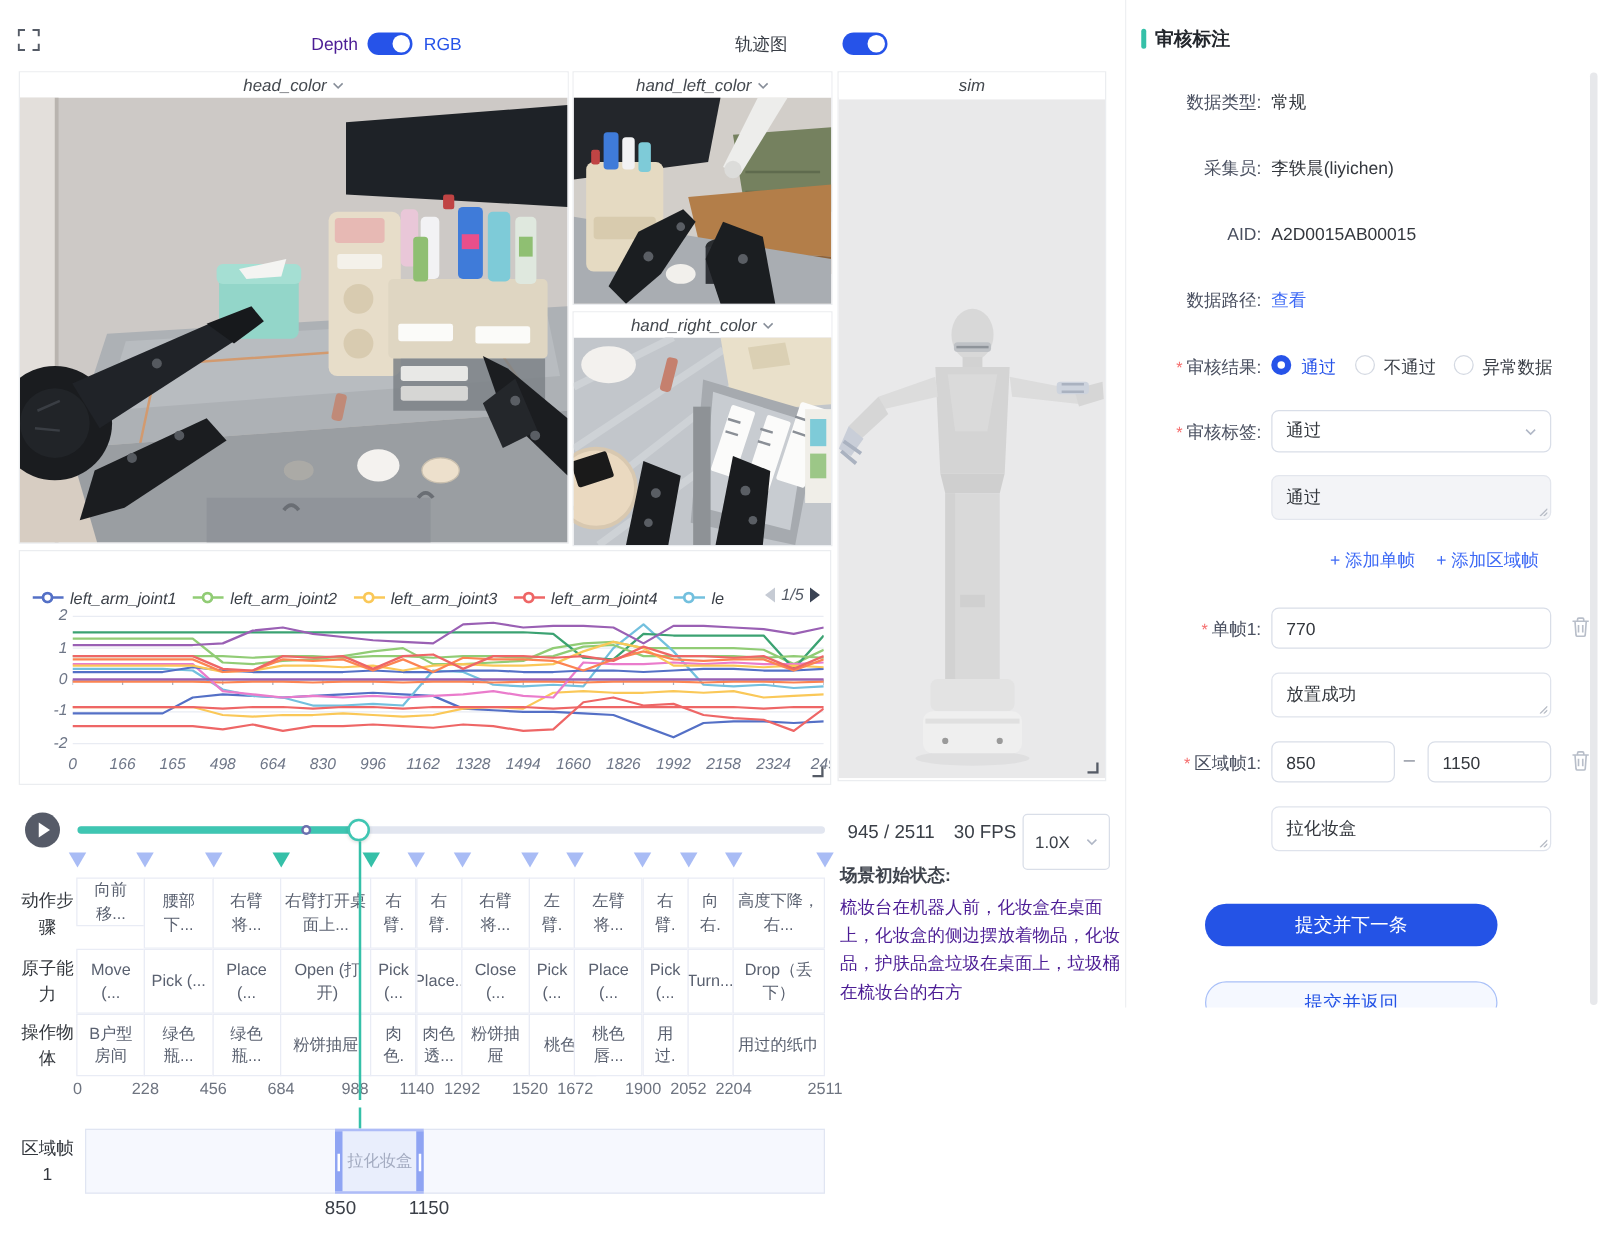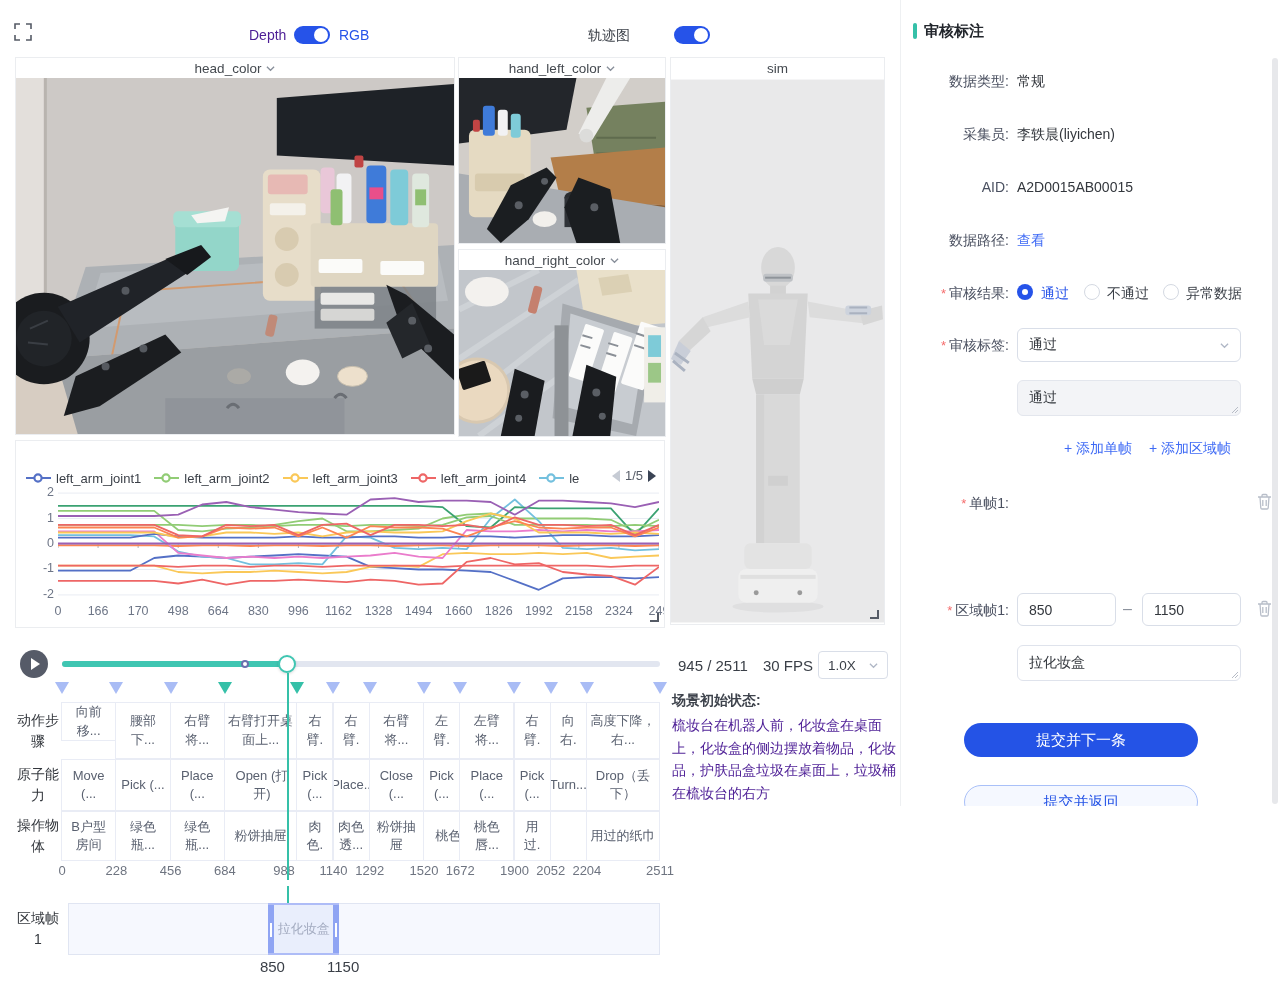--- a/index.html
+++ b/index.html
@@ -1,19 +1,19 @@
 <!DOCTYPE html>
 <html><head>
 <meta charset="utf-8">
 <style>
   * { margin:0; padding:0; box-sizing:border-box; }
   html,body { background:#fff; }
   body { width:1280px; height:987px; font-family:"Liberation Sans","DejaVu Sans",sans-serif; color:#3a3f47; position:relative; overflow:hidden; }
   .abs { position:absolute; }
-  .panel { border:1px solid #ebedf0; background:#fff; }
+  .panel { border:1px solid #ebedf0; background:#fff;font-style:italic; }
   .cam-title { height:20px; display:flex; align-items:center; justify-content:center; gap:5px; font-size:13.5px; color:#44494f; background:#fff; }
   .chev { width:9px; height:9px; display:inline-block; }
   .toggle { width:36px; height:18px; border-radius:9px; background:#2653e9; position:relative; display:inline-block; }
   .toggle .knob { position:absolute; top:2px; right:2px; width:14px; height:14px; border-radius:50%; background:#fff; }
   .leg-item { display:inline-flex; align-items:center; gap:5px; margin-right:13px; cursor:pointer; }
   .leg-lab { font-size:13px; color:#3a3f47; }
   .tri { position:absolute; width:0; height:0; border-left:7px solid transparent; border-right:7px solid transparent; border-top:12px solid #a9bcf5; }
   .tri.teal { border-top-color:#35c0a8; }
   .tcell { position:absolute; background:#fff; border:1px solid #e9ecf5; margin-left:-1px; display:flex; align-items:center; justify-content:center; text-align:center; font-size:13px; color:#5a6170; line-height:1.4; padding:2px 3px; overflow:hidden; }
   .tlabel { position:absolute; left:15px; width:46px; display:flex; align-items:center; justify-content:center; text-align:center; font-size:14px; color:#33373d; line-height:1.5; }
@@ -305,21 +305,21 @@
   <svg class="abs" style="right:5px;bottom:5px" width="10" height="10">
       <path d="M1 9 H9 V1" fill="none" stroke="#555b66" stroke-width="2"></path>
     </svg>
 <div class="ylab" style="left:8px;top:44.09090909090909px;position:absolute">2</div>
     <div class="ylab" style="left:8px;top:69.54545454545455px;position:absolute">1</div>
     <div class="ylab" style="left:8px;top:95px;position:absolute">0</div>
     <div class="ylab" style="left:8px;top:120.45454545454544px;position:absolute">-1</div>
     <div class="ylab" style="left:8px;top:145.9090909090909px;position:absolute">-2</div>
     <div class="xlab" style="left:42px;top:163px;position:absolute">0</div>
     <div class="xlab" style="left:82.06666666666666px;top:163px;position:absolute">166</div>
-    <div class="xlab" style="left:122.13333333333333px;top:163px;position:absolute">170</div>
+    <div class="xlab" style="left:122.13333333333333px;top:163px;position:absolute">165</div>
     <div class="xlab" style="left:162.2px;top:163px;position:absolute">498</div>
     <div class="xlab" style="left:202.26666666666665px;top:163px;position:absolute">664</div>
     <div class="xlab" style="left:242.33333333333331px;top:163px;position:absolute">830</div>
     <div class="xlab" style="left:282.4px;top:163px;position:absolute">996</div>
     <div class="xlab" style="left:322.4666666666667px;top:163px;position:absolute">1162</div>
     <div class="xlab" style="left:362.5333333333333px;top:163px;position:absolute">1328</div>
     <div class="xlab" style="left:402.59999999999997px;top:163px;position:absolute">1494</div>
     <div class="xlab" style="left:442.66666666666663px;top:163px;position:absolute">1660</div>
     <div class="xlab" style="left:482.7333333333333px;top:163px;position:absolute">1826</div>
     <div class="xlab" style="left:522.8px;top:163px;position:absolute">1992</div>
@@ -331,21 +331,21 @@
 
 <div class="abs" style="left:20px;top:650px;width:28px;height:28px;border-radius:50%;background:#565b68">
   <span style="position:absolute;left:11px;top:8px;width:0;height:0;border-top:6px solid transparent;border-bottom:6px solid transparent;border-left:9px solid #fff"></span>
 </div>
 <div id="slider-track" class="abs" style="left:62px;top:661px;width:598px;height:6px;border-radius:3px;background:#e2e6f0"></div>
 <div id="slider-fill" class="abs" style="left: 62px; top: 661px; height: 6px; border-radius: 3px; background: rgb(63, 198, 178); width: 225.054px;"></div>
 <div id="slider-dot" class="abs" style="top: 660px; width: 8px; height: 8px; border-radius: 50%; background: rgb(255, 255, 255); border: 2px solid rgb(107, 111, 174); left: 241.377px;"></div>
 <div id="slider-handle" class="abs" style="top: 655px; width: 18px; height: 18px; border-radius: 50%; background: rgb(255, 255, 255); border: 2px solid rgb(63, 198, 178); box-shadow: rgba(0, 0, 0, 0.15) 0px 1px 3px; left: 278.054px;"></div>
 <span class="abs" style="left:678px;top:657px;font-size:15px;color:#3a3f47">945 / 2511</span>
 <span class="abs" style="left:763px;top:657px;font-size:15px;color:#3a3f47">30 FPS</span>
-<div class="abs" style="left:818px;top:651px;width:70px;height:28px;border:1px solid #d9dee8;border-radius:4px;display:flex;align-items:center;justify-content:space-between;padding:0 9px">
+<div class="abs" style="left:818px;top:651px;width:70px;height:45px;border:1px solid #d9dee8;border-radius:4px;display:flex;align-items:center;justify-content:space-between;padding:0 9px">
   <span style="font-size:13.5px;color:#3a3f47">1.0X</span>
   <svg class="chev" viewBox="0 0 10 10">
       <path d="M1 3 L5 7 L9 3" fill="none" stroke="#b0b7c6" stroke-width="1.4"></path>
     </svg>
 </div>
 
 
 <div id="built-layer">
     <div class="tri" style="left:55px;top:682px"></div>
     <div class="tri" style="left:109.29868578255675px;top:682px"></div>
@@ -473,23 +473,32 @@
     <span>通过</span>
     <svg class="grip" viewBox="0 0 8 8">
         <path d="M2 8 L8 2 M5 8 L8 5" stroke="#b7bcc6" stroke-width="1"></path>
       </svg>
   </div>
 
   <span class="abs link" style="left:163px;top:440px;font-size:14px">+ 添加单帧</span>
   <span class="abs link" style="left:248px;top:440px;font-size:14px">+ 添加区域帧</span>
 
   <span class="fieldlab" style="top:495px;left:0px"><span class="star">*</span><span>单帧1:</span></span>
+  <div class="inputbox" style="left:116px;top:486px;width:224px;height:33px">
+      <span>770</span>
+    </div>
   <svg class="trash" style="left:356px;top:493px" viewBox="0 0 15 17">
     <path d="M1 4 H14 M5 4 V2.5 A1 1 0 0 1 6 1.5 H9 A1 1 0 0 1 10 2.5 V4 M3 4 L3.8 15 A1.2 1.2 0 0 0 5 16 H10 A1.2 1.2 0 0 0 11.2 15 L12 4 M5.8 7 V13 M9.2 7 V13" fill="none" stroke="#b8bec9" stroke-width="1.3"></path>
   </svg>
+  <div class="notebox" style="left:116px;top:538px;width:224px;height:36px">
+    <span>放置成功</span>
+    <svg class="grip" viewBox="0 0 8 8">
+        <path d="M2 8 L8 2 M5 8 L8 5" stroke="#b7bcc6" stroke-width="1"></path>
+      </svg>
+  </div>
 
   <span class="fieldlab" style="top:602px;left:0px"><span class="star">*</span><span>区域帧1:</span></span>
   <div class="inputbox" style="left:116px;top:593px;width:99px;height:33px">
       <span>850</span>
     </div>
   <span class="abs" style="left:222px;top:600px;color:#8a909c">–</span>
   <div class="inputbox" style="left:241px;top:593px;width:99px;height:33px">
       <span>1150</span>
     </div>
   <svg class="trash" style="left:356px;top:600px" viewBox="0 0 15 17">

